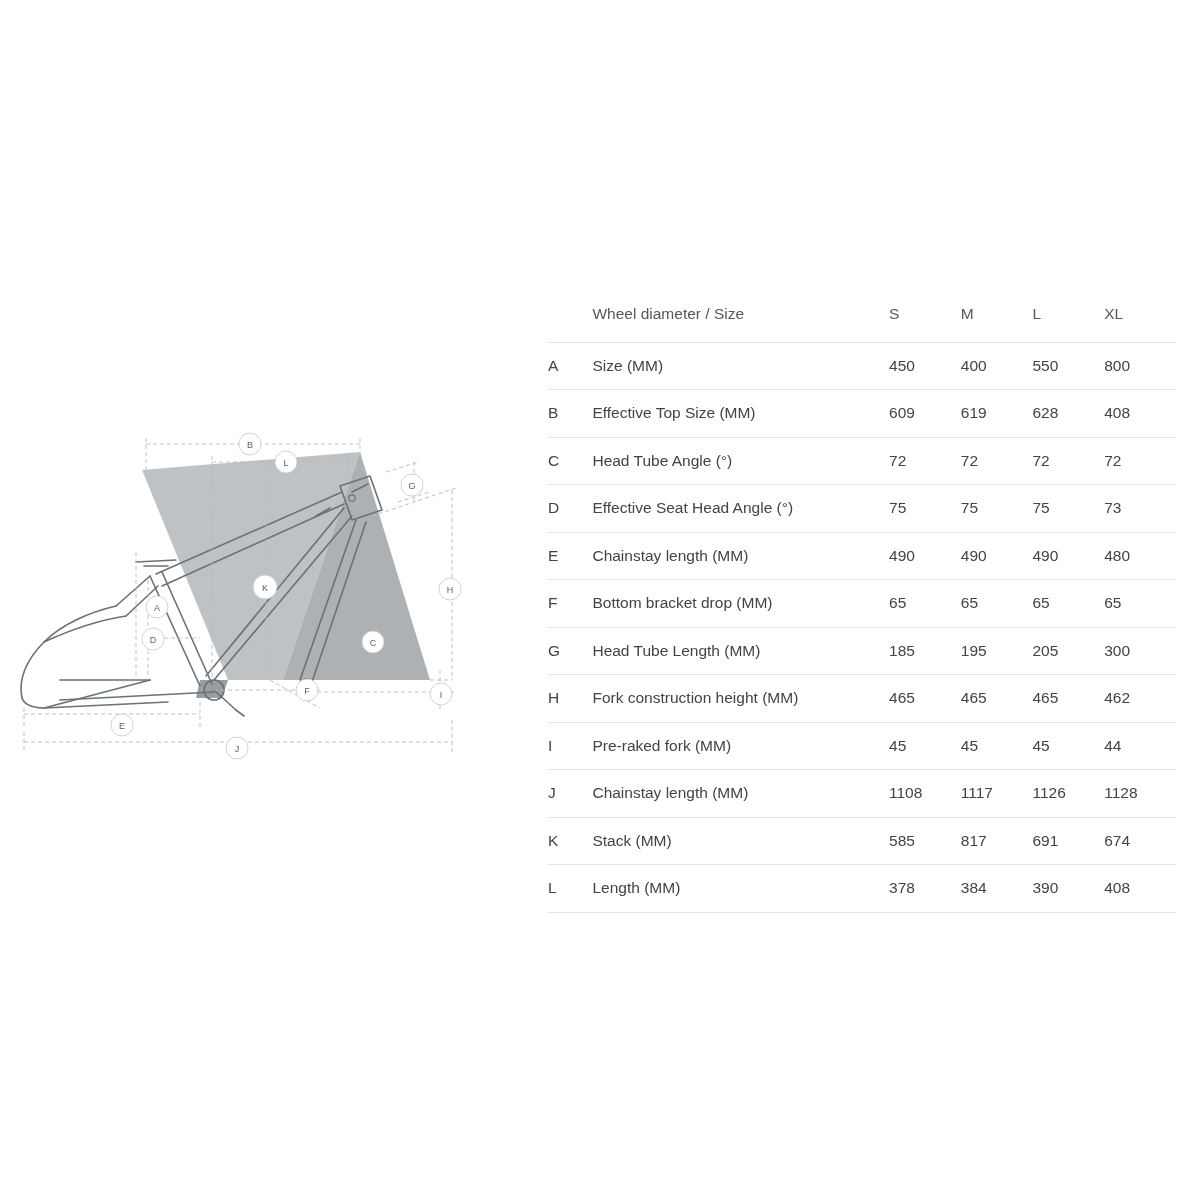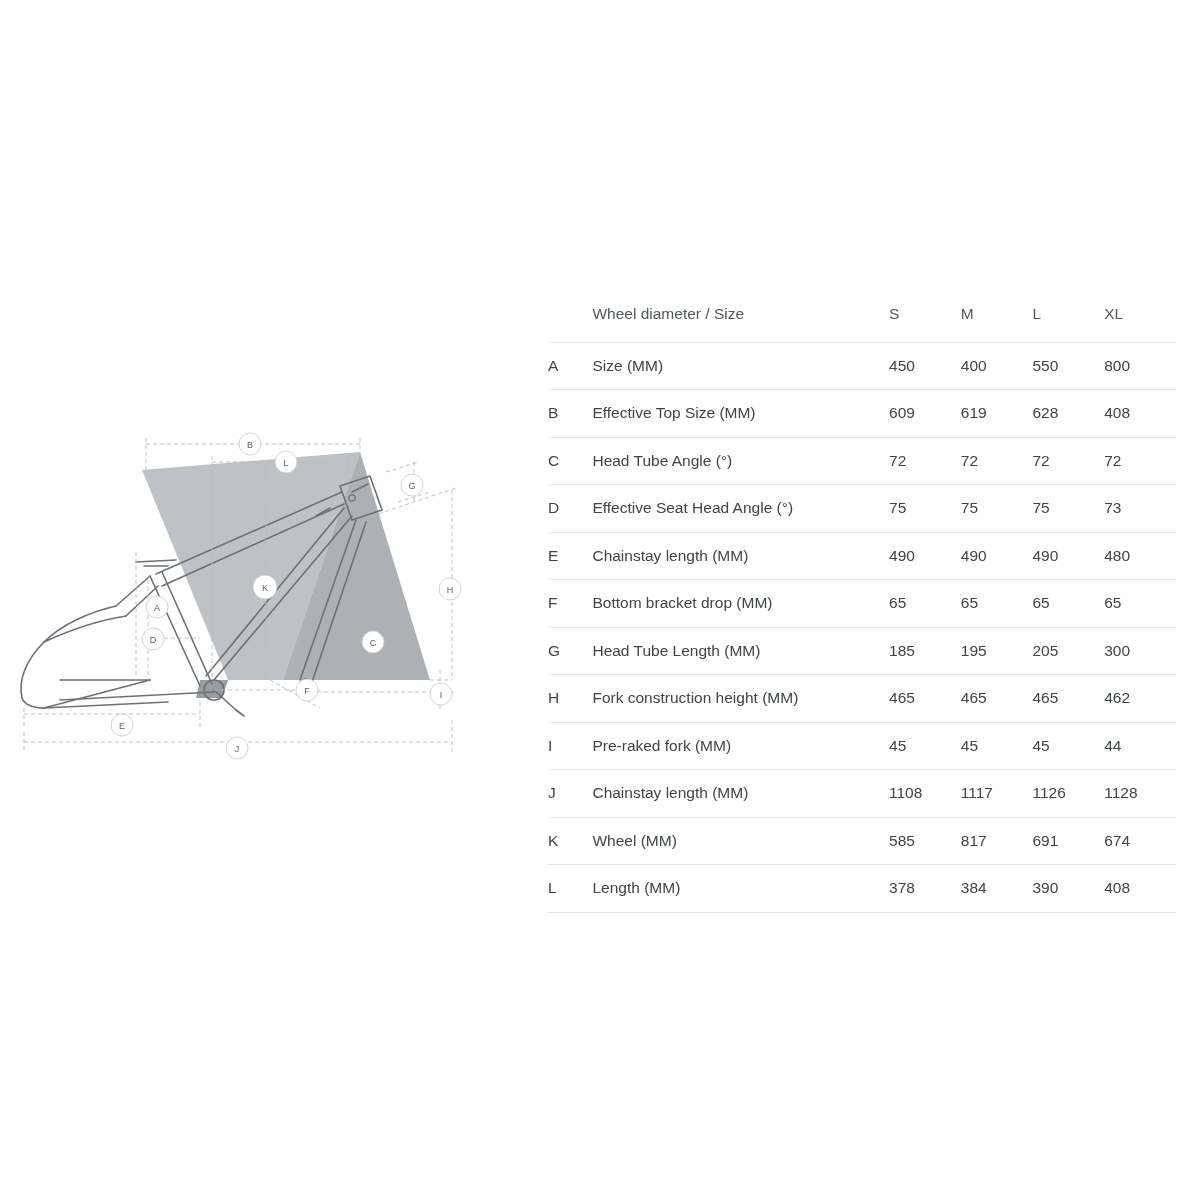--- a/index.html
+++ b/index.html
@@ -324,21 +324,21 @@
         <tr>
           <td class="col-key">J</td>
           <td class="col-label">Chainstay length (MM)</td>
           <td class="col-val">1108</td>
           <td class="col-val">1117</td>
           <td class="col-val">1126</td>
           <td class="col-val">1128</td>
         </tr>
         <tr>
           <td class="col-key">K</td>
-          <td class="col-label">Wheel (MM)</td>
+          <td class="col-label">Stack (MM)</td>
           <td class="col-val">585</td>
           <td class="col-val">817</td>
           <td class="col-val">691</td>
           <td class="col-val">674</td>
         </tr>
         <tr>
           <td class="col-key">L</td>
           <td class="col-label">Length (MM)</td>
           <td class="col-val">378</td>
           <td class="col-val">384</td>

